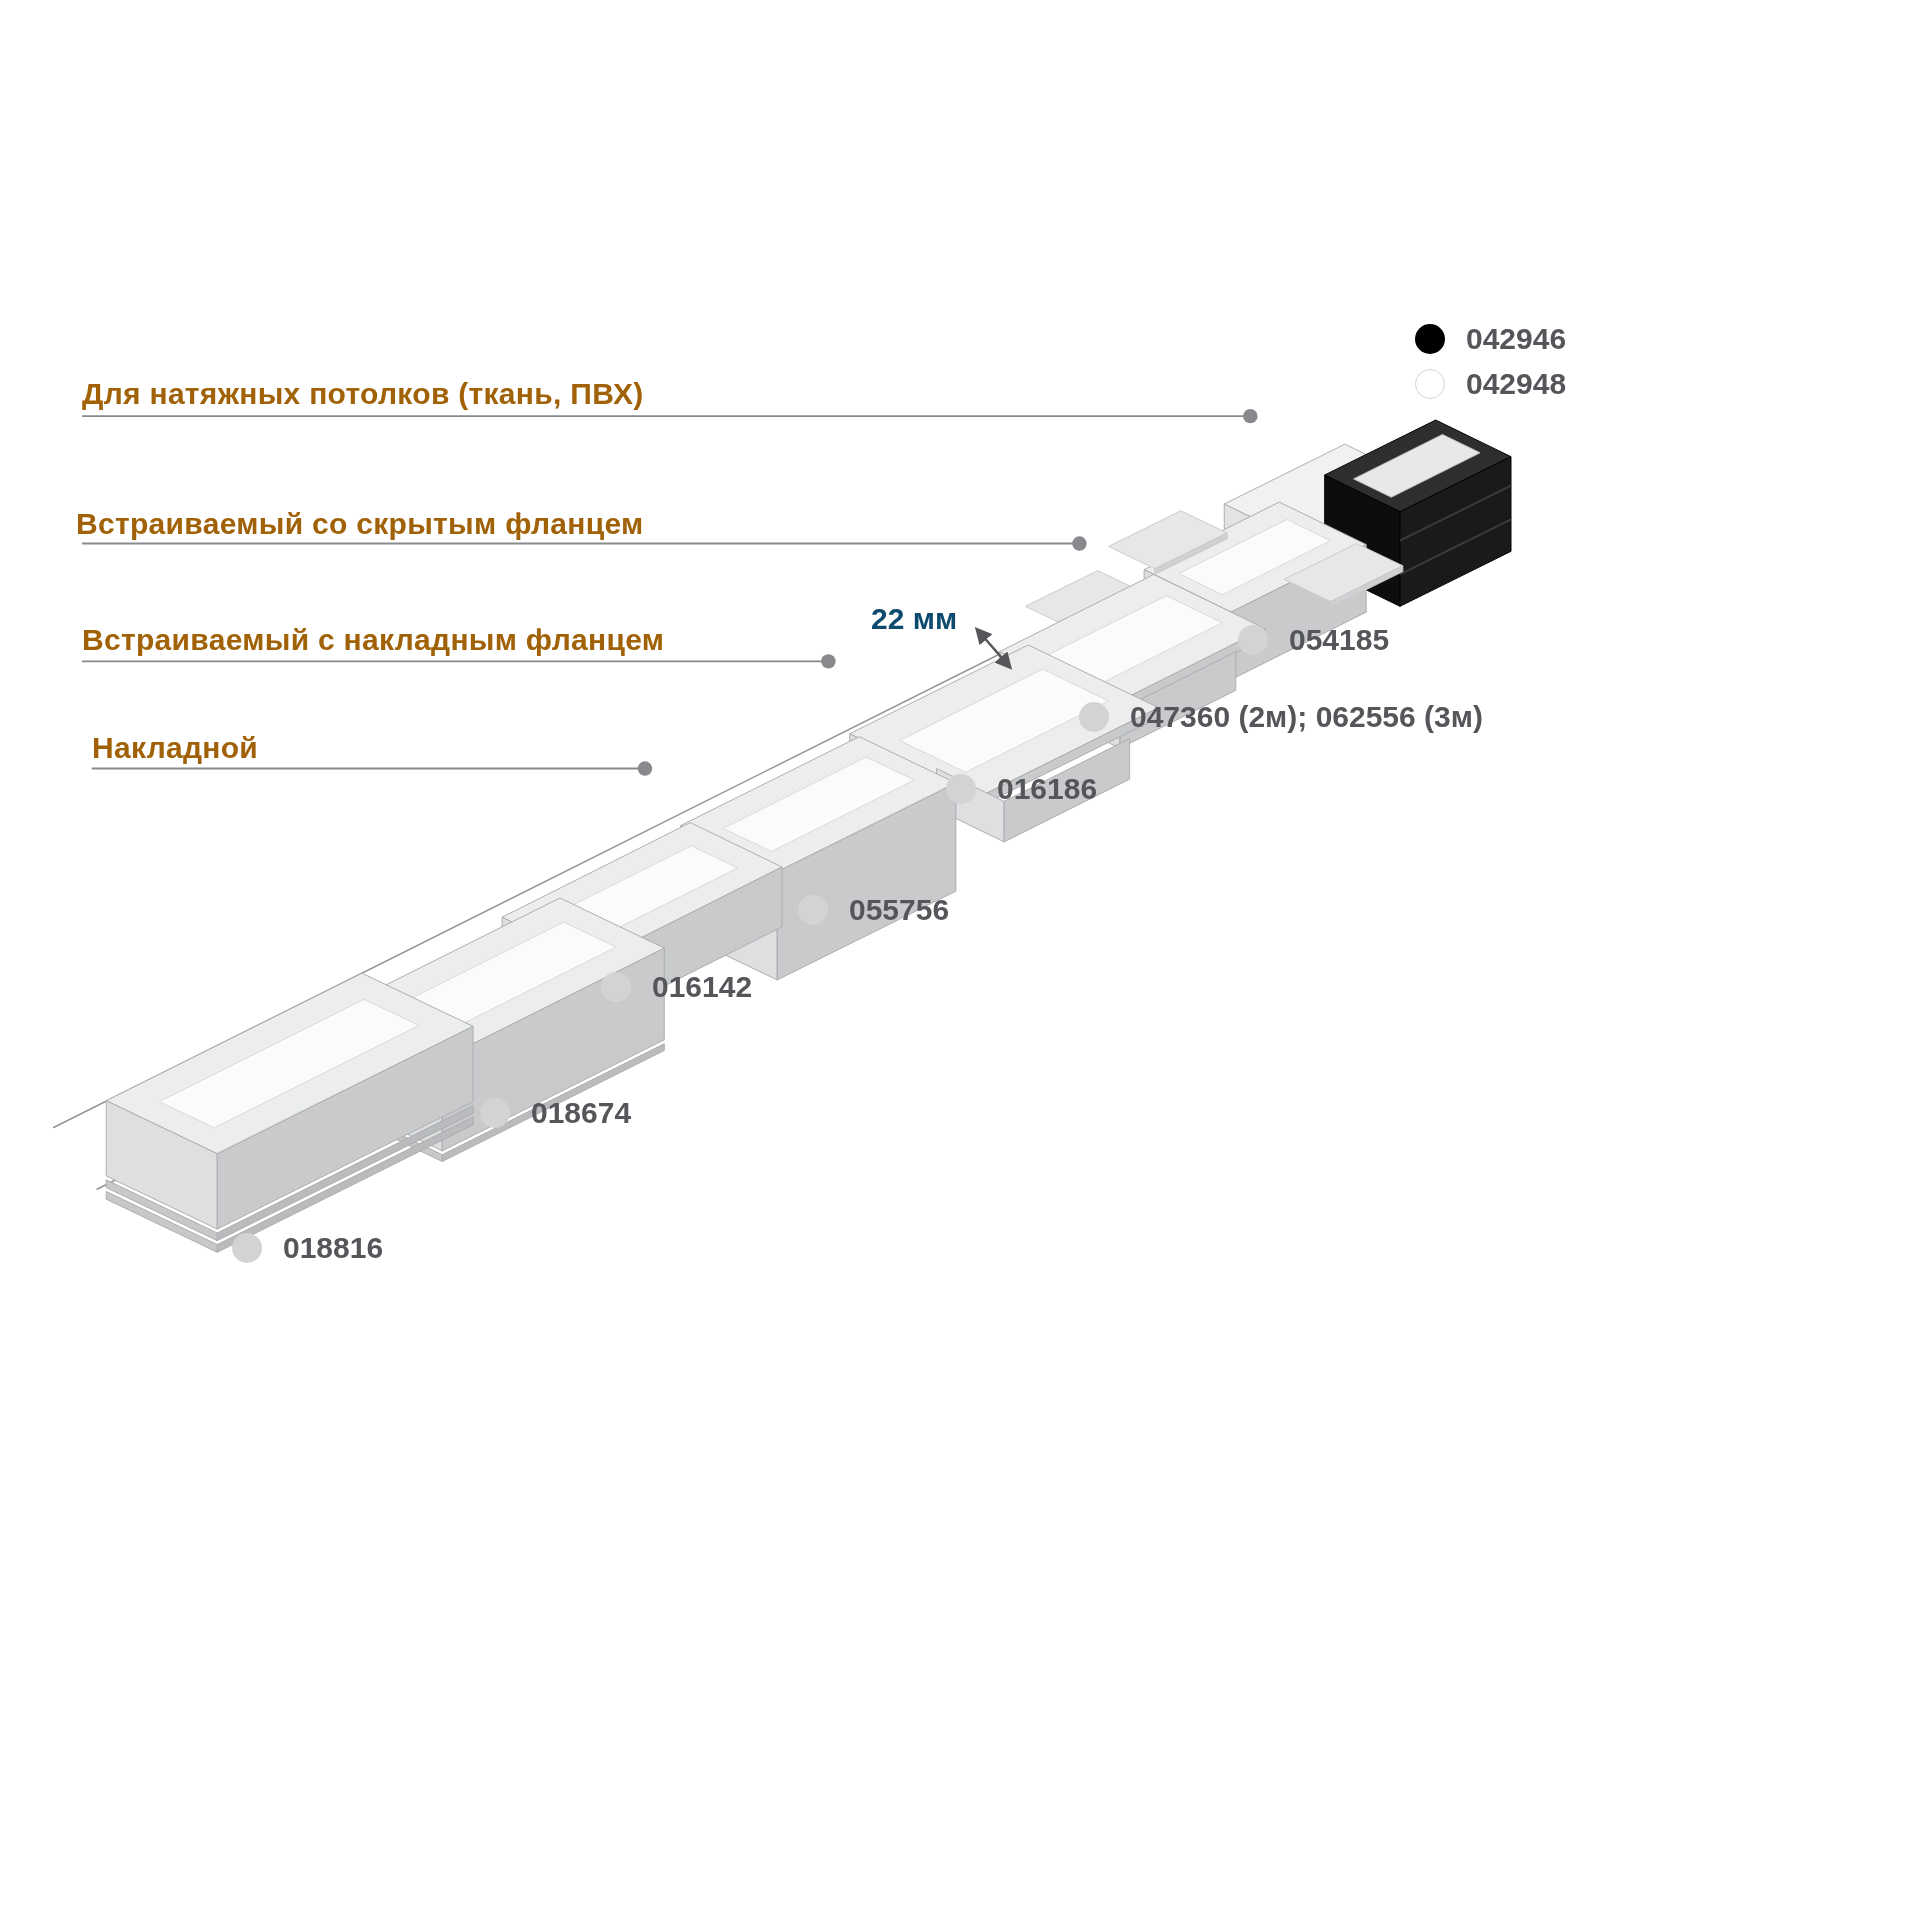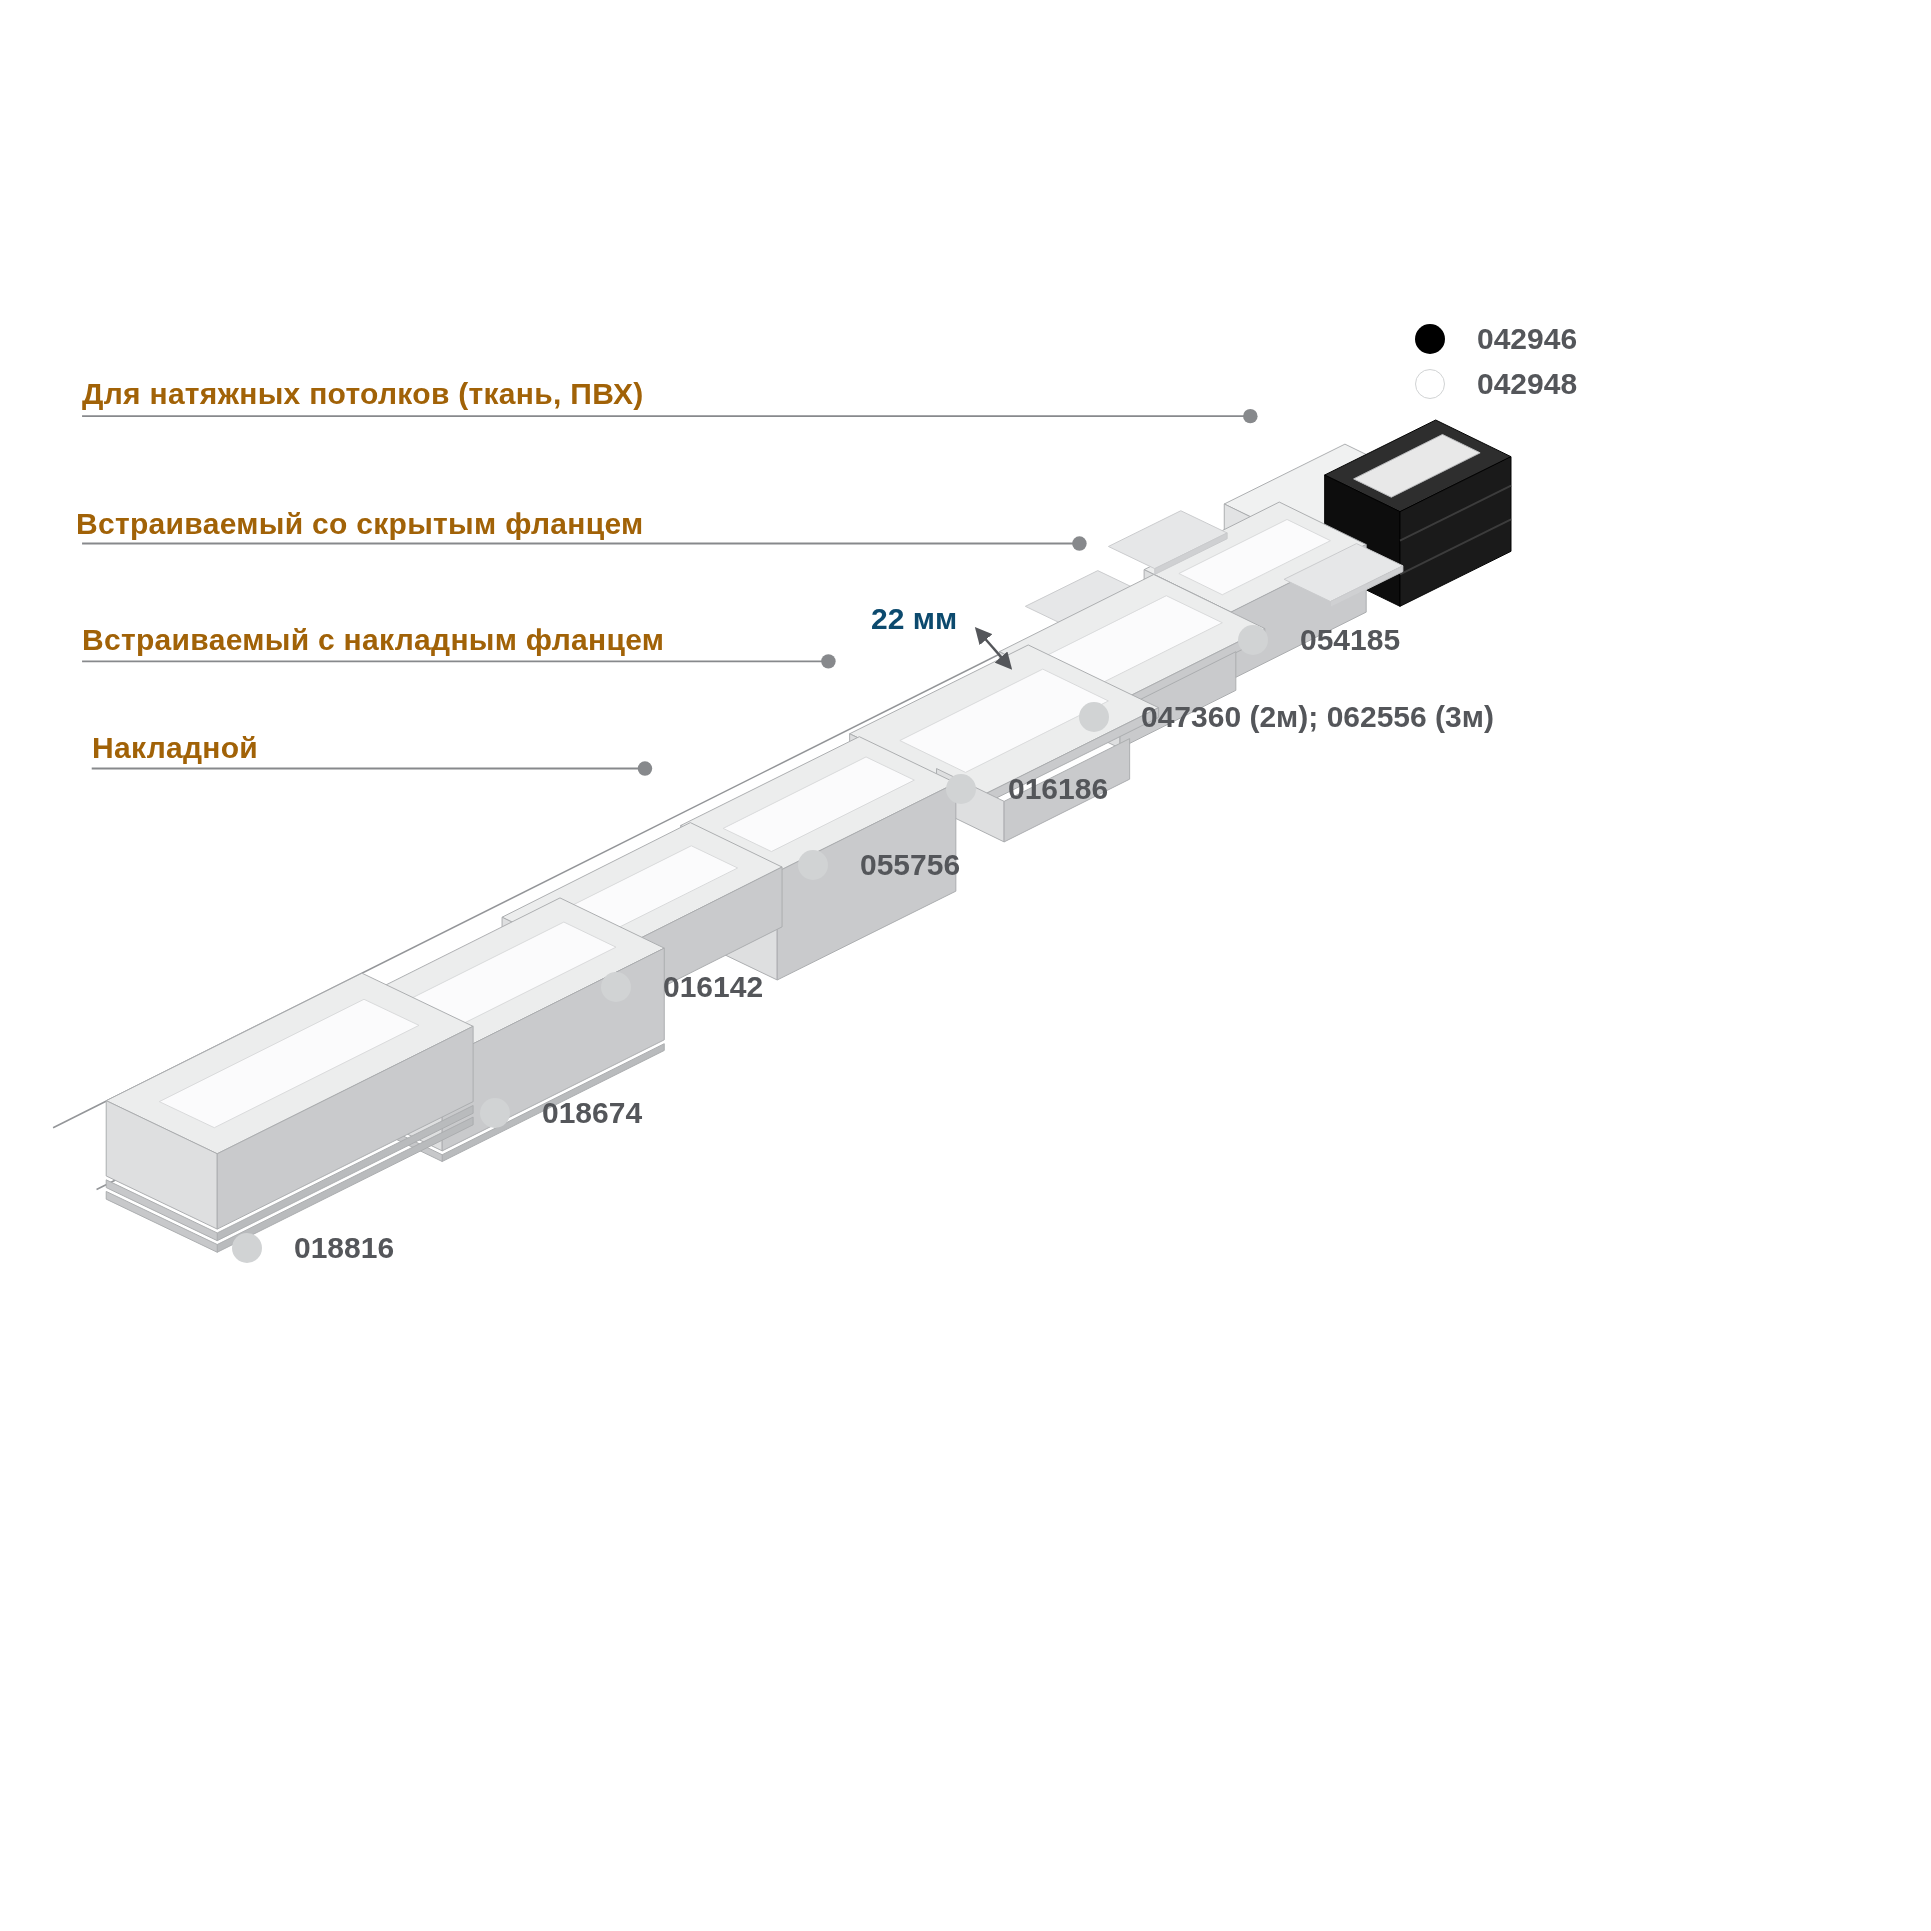--- a/index.html
+++ b/index.html
@@ -11,21 +11,21 @@
     font-weight: bold;
     font-size: 30px;
     color: #a16207;
     letter-spacing: 0.3px;
     white-space: nowrap;
   }
   .code-row {
     position: absolute;
     display: flex;
     align-items: center;
-    gap: 32px;
+    gap: 21px;
     font-weight: bold;
     font-size: 30px;
     color: #54565a;
     white-space: nowrap;
   }
   .marker { width: 30px; height: 30px; border-radius: 50%; flex: 0 0 auto; box-sizing: border-box; }
   .marker.gray  { background: #d1d3d4; }
   .marker.black { background: #000000; }
   .marker.white { background: #ffffff; border: 1.9px solid #d1d3d4; }
   .dim-label {
@@ -179,21 +179,21 @@
     <span>054185</span>
   </div>
   <div class="code-row" style="left:1079px; top:700px;">
     <span class="marker gray"></span>
     <span>047360 (2м); 062556 (3м)</span>
   </div>
   <div class="code-row" style="left:946px; top:772px;">
     <span class="marker gray"></span>
     <span>016186</span>
   </div>
-  <div class="code-row" style="left:798px; top:848px;">
+  <div class="code-row" style="left:798px; top:893px;">
     <span class="marker gray"></span>
     <span>055756</span>
   </div>
   <div class="code-row" style="left:601px; top:970px;">
     <span class="marker gray"></span>
     <span>016142</span>
   </div>
   <div class="code-row" style="left:480px; top:1096px;text-align:right;">
     <span class="marker gray"></span>
     <span>018674</span>

